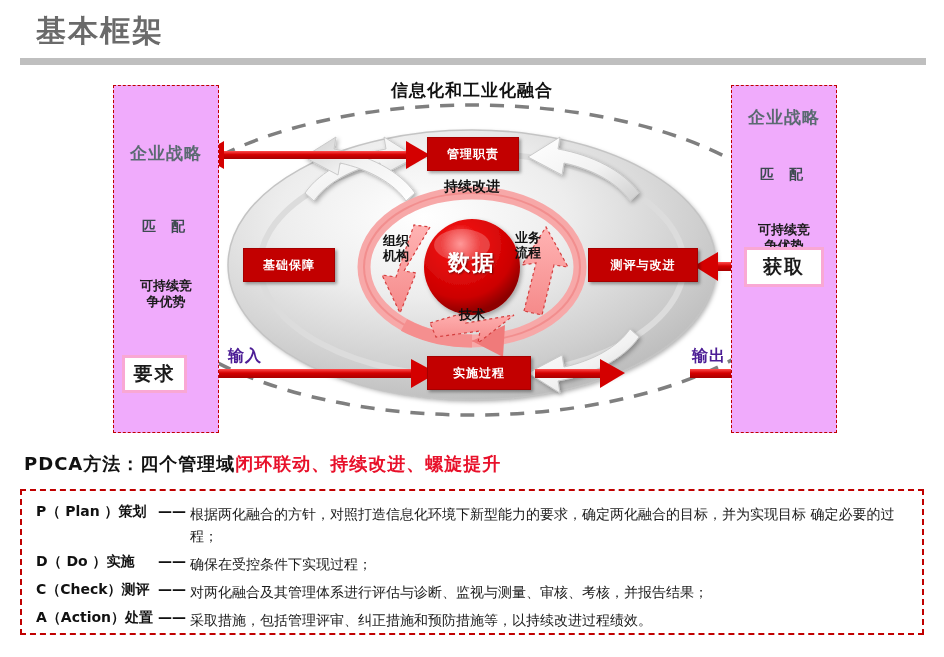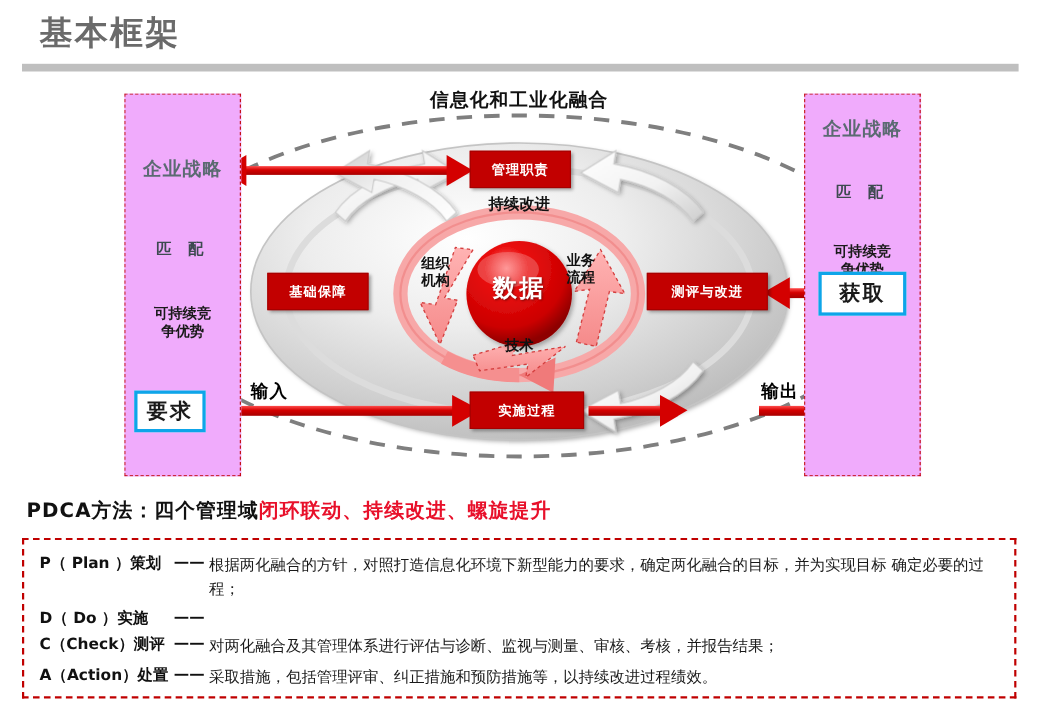--- a/index.html
+++ b/index.html
@@ -39,37 +39,37 @@
     position:absolute;left:0;right:0;text-align:center;
     font-size:14px;font-weight:bold;color:#3d4a50;
     letter-spacing:5px;
   }
   .panel-adv{
     position:absolute;left:0;right:0;text-align:center;
     font-size:13px;font-weight:bold;color:#1a1a1a;line-height:16px;
   }
   
   .outline-box{
-    position:absolute;background:#ffffff;border:3px solid #0ea5e9;
+    position:absolute;background:#ffffff;border:3px solid #f9a8d4;
     display:flex;align-items:center;justify-content:center;
     font-size:19px;font-weight:bold;color:#1a1a1a;letter-spacing:2px;
     box-sizing:border-box;
   }
   
   .red-box{
     position:absolute;background:#c20000;
     display:flex;align-items:center;justify-content:center;
     color:#ffffff;font-weight:bold;font-size:12px;letter-spacing:1px;
     box-shadow:2px 2px 3px rgba(0,0,0,.35);
     border:1px solid #a50000;box-sizing:border-box;text-align:center;
     line-height:19px;
   }
   
   .flow-label{
-    position:absolute;font-size:16px;font-weight:bold;color:#000000;
+    position:absolute;font-size:16px;font-weight:bold;color:#4c1d95;
     letter-spacing:1px;
   }
   #diagram-heading{
     position:absolute;left:0;right:0;top:4px;text-align:center;
     font-size:17px;font-weight:bold;color:#111111;letter-spacing:1px;
   }
   
   .core-label{
     position:absolute;font-weight:bold;color:#111111;text-align:center;
     line-height:15px;
@@ -273,20 +273,21 @@
 
 <div id="pdca-box">
   <div class="pdca-row">
     <span class="pdca-key w1">P（ Plan ）策划</span>
     <span class="pdca-dash">——</span>
     <span class="pdca-text">根据两化融合的方针，对照打造信息化环境下新型能力的要求，确定两化融合的目标，并为实现目标 确定必要的过程；</span>
   </div>
   <div class="pdca-row">
     <span class="pdca-key w2">D（  Do  ）实施</span>
     <span class="pdca-dash">——</span>
+    <span class="pdca-text">确保在受控条件下实现过程；</span>
   </div>
   <div class="pdca-row">
     <span class="pdca-key w2">C（Check）测评</span>
     <span class="pdca-dash">——</span>
     <span class="pdca-text">对两化融合及其管理体系进行评估与诊断、监视与测量、审核、考核，并报告结果；</span>
   </div>
   <div class="pdca-row">
     <span class="pdca-key w2">A（Action）处置</span>
     <span class="pdca-dash">——</span>
     <span class="pdca-text">采取措施，包括管理评审、纠正措施和预防措施等，以持续改进过程绩效。</span>

